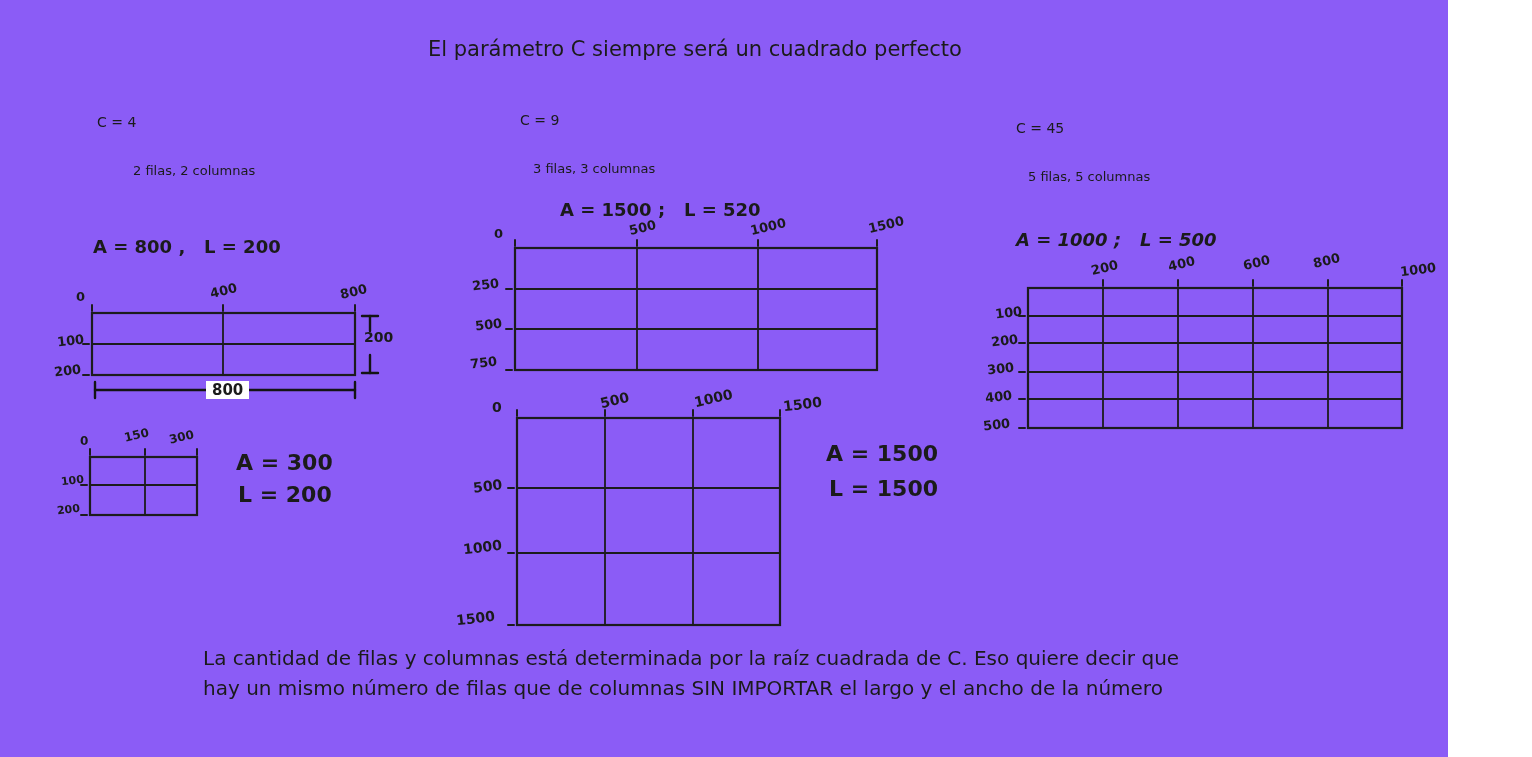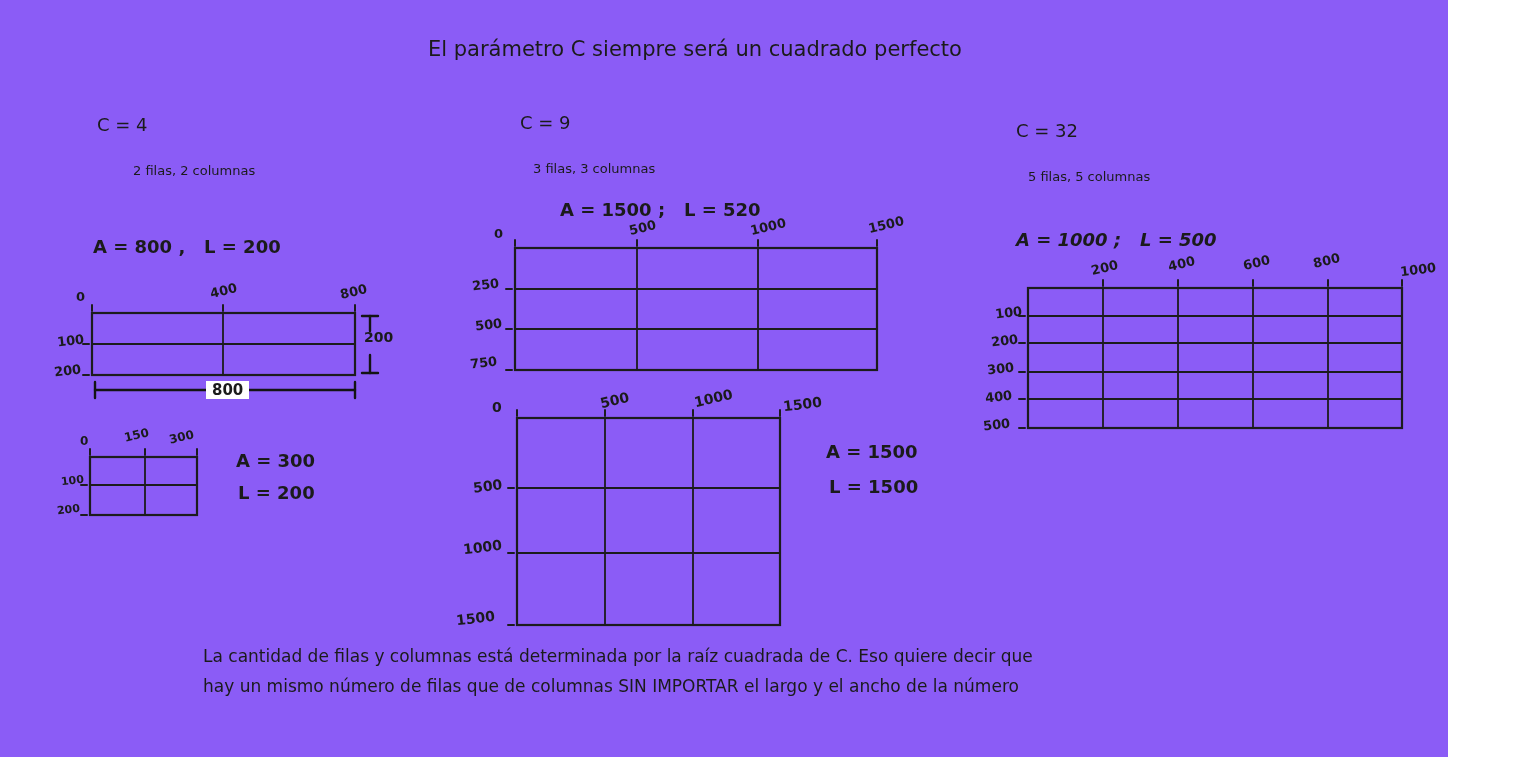--- a/index.html
+++ b/index.html
@@ -8,27 +8,27 @@
     position: relative;
     width: 1448px;
     height: 757px;
     background: #8b5cf6;
     font-family: "DejaVu Sans", sans-serif;
     color: #1b1b1b;
     overflow: hidden;
   }
   .abs { position: absolute; white-space: pre; }
   .title   { font-size: 21px; }
-  .heading { font-size: 18px; }
+  .heading { font-size: 14px; }
   .sub     { font-size: 13px; }
   .params  { font-size: 18px; font-weight: bold; }
-  .side    { font-size: 18px; font-weight: bold; }
+  .side    { font-size: 22px; font-weight: bold; }
   .lbl     { font-size: 13px; font-weight: bold; }
   .dimlbl  { font-size: 15px; font-weight: bold; background: #ffffff; padding: 0 6px; }
-  .footer  { font-size: 17px; }
+  .footer  { font-size: 20px; }
   .rot  { transform: rotate(-13deg); }
   .rot8 { transform: rotate(-7deg); }
   svg.grid { position: absolute; overflow: visible; }
   svg.grid rect { fill: none; stroke: #1c1c1c; stroke-width: 2.2; stroke-linecap: round; }
   svg.grid line { stroke: #1c1c1c; stroke-width: 1.8; stroke-linecap: round; }
   svg.grid line.tick { stroke-width: 2; }
   svg.dim line { stroke: #141414; stroke-width: 2.4; stroke-linecap: round; }
 </style>
 </head>
 <body>
@@ -133,21 +133,21 @@
   <div class="abs lbl" style="left:492px; top:399px; font-size:14px;">0</div>
   <div class="abs lbl rot" style="left:600px; top:392px; font-size:14px;">500</div>
   <div class="abs lbl rot" style="left:694px; top:390px; font-size:14px;">1000</div>
   <div class="abs lbl rot8" style="left:783px; top:396px; font-size:14px;">1500</div>
   <div class="abs lbl rot8" style="left:473px; top:478px; font-size:14px;">500</div>
   <div class="abs lbl rot8" style="left:463px; top:539px; font-size:14px;">1000</div>
   <div class="abs lbl rot8" style="left:456px; top:610px; font-size:14px;">1500</div>
   <div class="abs side" style="left:826px; top:441px;">A = 1500</div>
   <div class="abs side" style="left:829px; top:476px;">L = 1500</div>
 
-  <div class="abs heading" style="left:1016px; top:120px;">C = 32</div>
+  <div class="abs heading" style="left:1016px; top:120px;">C = 45</div>
   <div class="abs sub" style="left:1028px; top:169px;">5 filas, 5 columnas</div>
   <div class="abs params" style="left:1016px; top:229px;font-style:italic;">A = 1000 ;   L = 500</div>
 
   <svg class="grid" style="left:1028px; top:288px;" width="374" height="140">
     <rect x="0" y="0" width="374" height="140"></rect>
     <line x1="75" y1="0" x2="75" y2="140"></line>
     <line x1="150" y1="0" x2="150" y2="140"></line>
     <line x1="225" y1="0" x2="225" y2="140"></line>
     <line x1="300" y1="0" x2="300" y2="140"></line>
     <line x1="0" y1="28" x2="374" y2="28"></line>

